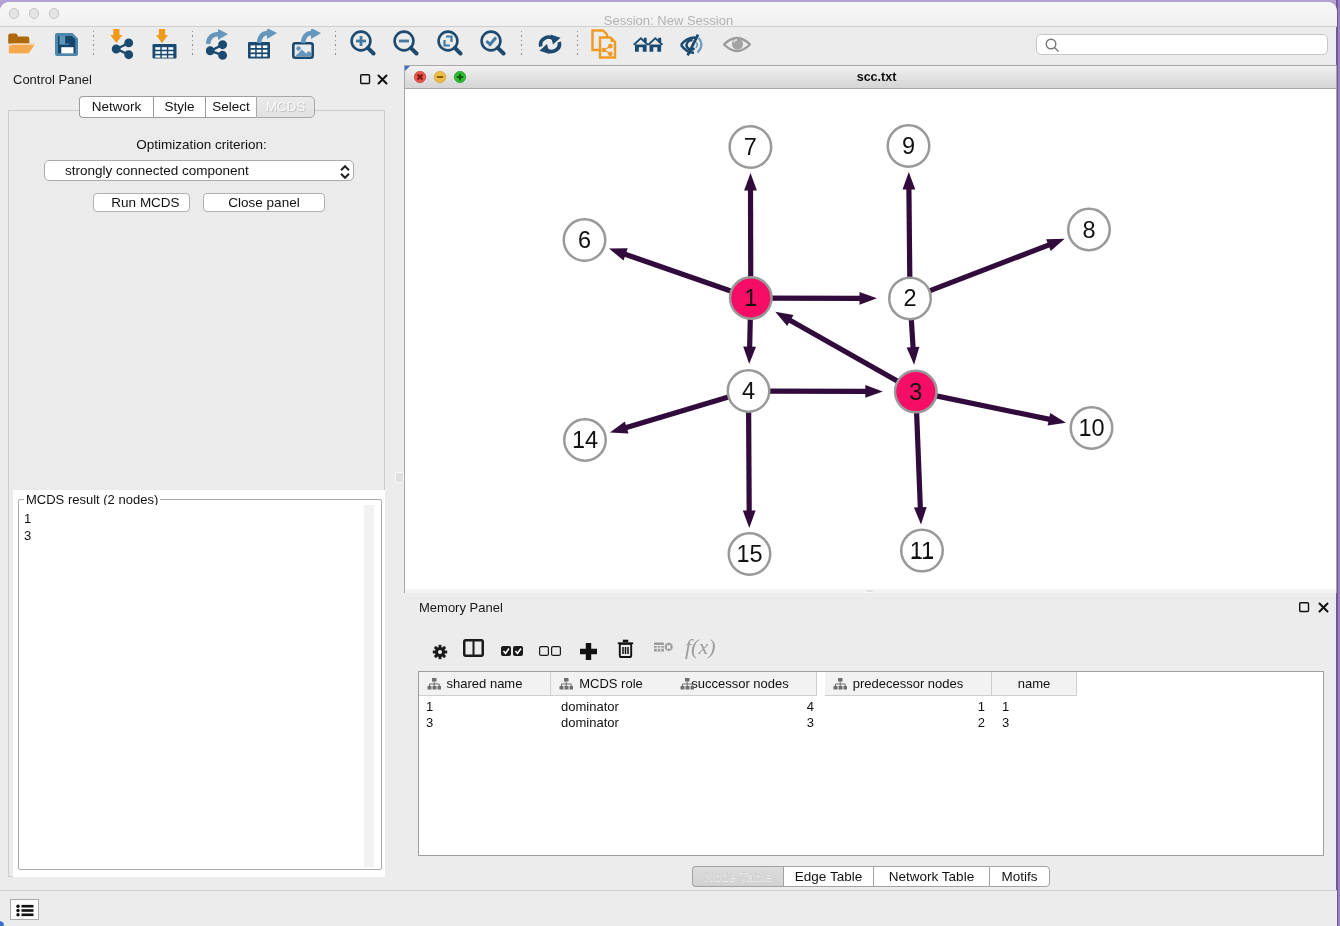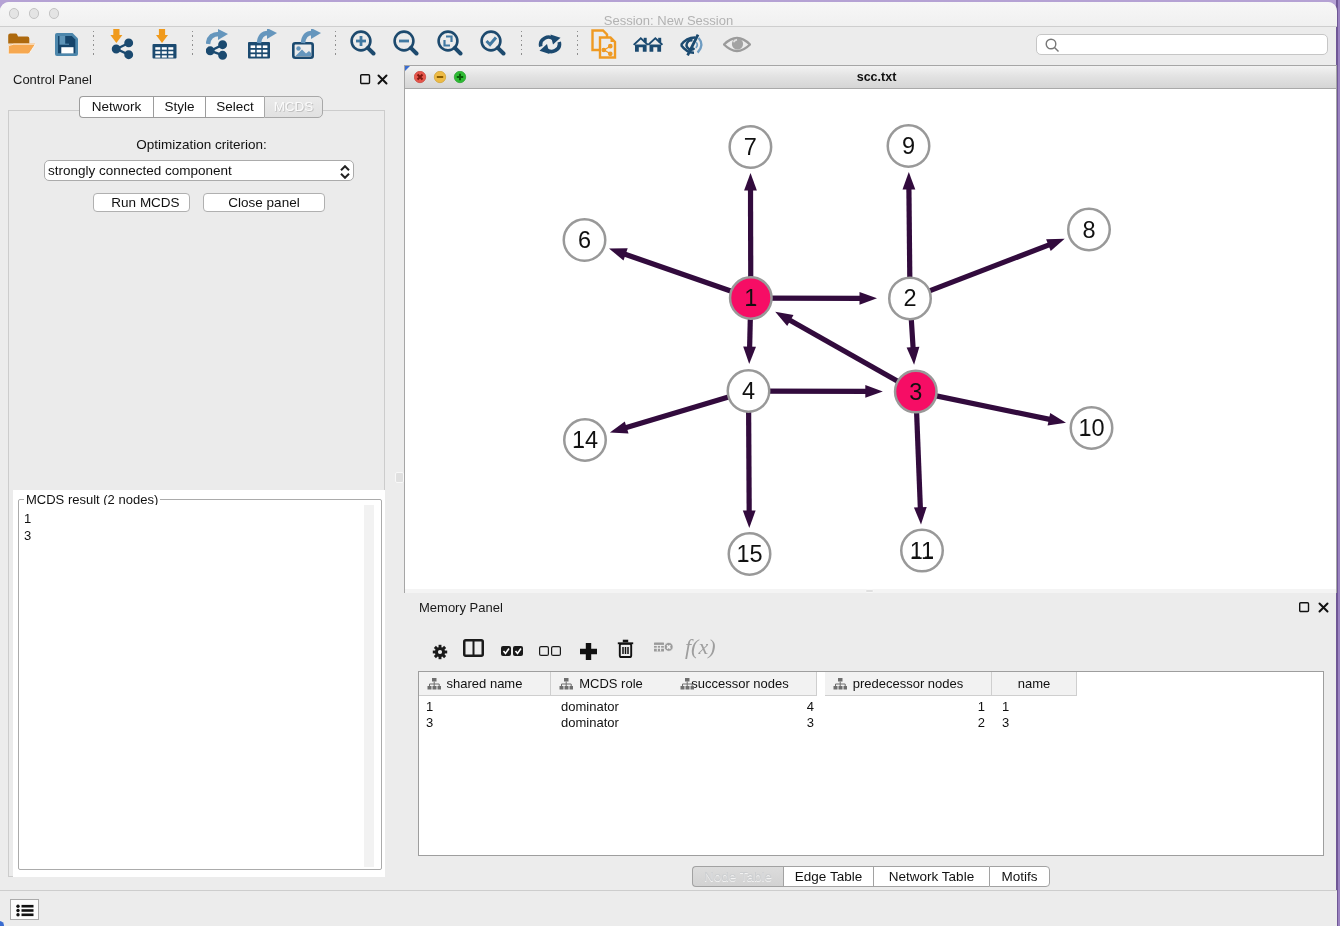--- a/index.html
+++ b/index.html
@@ -11,21 +11,21 @@
 .sep { position:absolute; top:31px; height:27px; width:1px; background:repeating-linear-gradient(#8f8f8f 0 1.2px, rgba(0,0,0,0) 1.2px 4.5px); }
 #searchbox { position:absolute; left:1036px; top:34px; width:292px; height:21px; background:#fff; border:1px solid #c6c6c6; border-radius:5px; }
 
 #cptitle { position:absolute; left:13px; top:72px; font-size:13px; color:#1a1a1a; }
 #tabpane { position:absolute; left:8px; top:110px; width:377px; height:767px; background:#ebebeb; border:1px solid #cccccc; }
 #tabs { position:absolute; left:79px; top:96px; height:22px; display:flex; z-index:3; }
 .tab { height:22px; line-height:20px; background:#fff; border:1px solid #9c9c9c; border-right:none; font-size:13.5px; color:#111; text-align:center; }
 .tab.first { border-radius:4px 0 0 4px; }
 .tab.last { border-radius:0 5px 5px 0; border-right:1px solid #a8a8a8; border-color:#a8a8a8; background:linear-gradient(#eaeaea,#e1e1e1); color:#fbfbfb; text-shadow:0.8px 1px 0 #c2c2c2; }
 #optlabel { position:absolute; left:9px; top:137px; width:385px; text-align:center; font-size:13.5px; color:#111; }
-#dropdown { position:absolute; left:44px; top:160px; width:310px; height:21px; background:#fff; border:1px solid #ababab; border-radius:5px; font-size:13.5px; color:#111; line-height:19px; padding-left:3px; }
+#dropdown { position:absolute; left:44px; top:160px; width:310px; height:21px; background:#fff; border:1px solid #ababab; border-radius:5px; font-size:13.5px; color:#111; line-height:19px; padding-left:20px; }
 .btn { position:absolute; height:19px; background:#fff; border:1px solid #b0b0b0; border-radius:4px; font-size:13.5px; color:#111; text-align:center; line-height:17px; }
 
 #mcdsgroup { position:absolute; left:18px; top:499px; width:364px; height:371px; border:1px solid #ababab; border-radius:2px; }
 #mcdslabel { position:absolute; left:24px; top:492px; background:#ffffff; padding:0 2px; font-size:13px; color:#111; }
 #mcdsarea { position:absolute; left:21px; top:505px; width:358px; height:362px; background:#fff; }
 #mcdsscroll { position:absolute; left:343px; top:0; width:10px; height:362px; background:#f2f2f2; }
 
 #netwin { position:absolute; left:404px; top:65px; width:933px; height:528px; background:#fff; border:1px solid #a6a6a6; }
 #nettitle { position:absolute; left:0; top:0; width:931px; height:23px; background:linear-gradient(#f2f2f2 0%,#e3e3e3 45%,#d5d5d5 100%); border-bottom:1px solid #a9a9a9; }
 #netname { position:absolute; top:4px; left:6px; width:100%; text-align:center; font-size:12.5px; font-weight:700; color:#111; }
@@ -219,21 +219,21 @@
 </svg>
 <svg class="abs" style="left:1318px;top:602px" width="11" height="11">
   <path d="M1.5,1.5 L9.5,9.5 M9.5,1.5 L1.5,9.5" stroke="#111" stroke-width="2" stroke-linecap="round"></path>
 </svg>
 
 <div id="cptitle">Control Panel</div>
 <div id="tabpane"></div>
 <div id="tabs">
   <div class="tab first" style="width:74px">Network</div>
   <div class="tab" style="width:52px">Style</div>
-  <div class="tab" style="width:59px">Select</div>
+  <div class="tab" style="width:51px">Select</div>
   <div class="tab last" style="width:59px">MCDS</div>
 </div>
 <div id="optlabel">Optimization criterion:</div>
 <div id="dropdown">strongly connected component
 <svg class="abs" style="right:3.5px;top:3.5px" width="10" height="14">
   <path d="M1,5.2 L5,1.2 L9,5.2" fill="none" stroke="#222" stroke-width="2"></path>
   <path d="M1,8.8 L5,12.8 L9,8.8" fill="none" stroke="#222" stroke-width="2"></path>
 </svg>
 </div>
 <div class="btn" style="left:93px; top:193px; width:97px;padding-left:8px;">Run MCDS</div>

